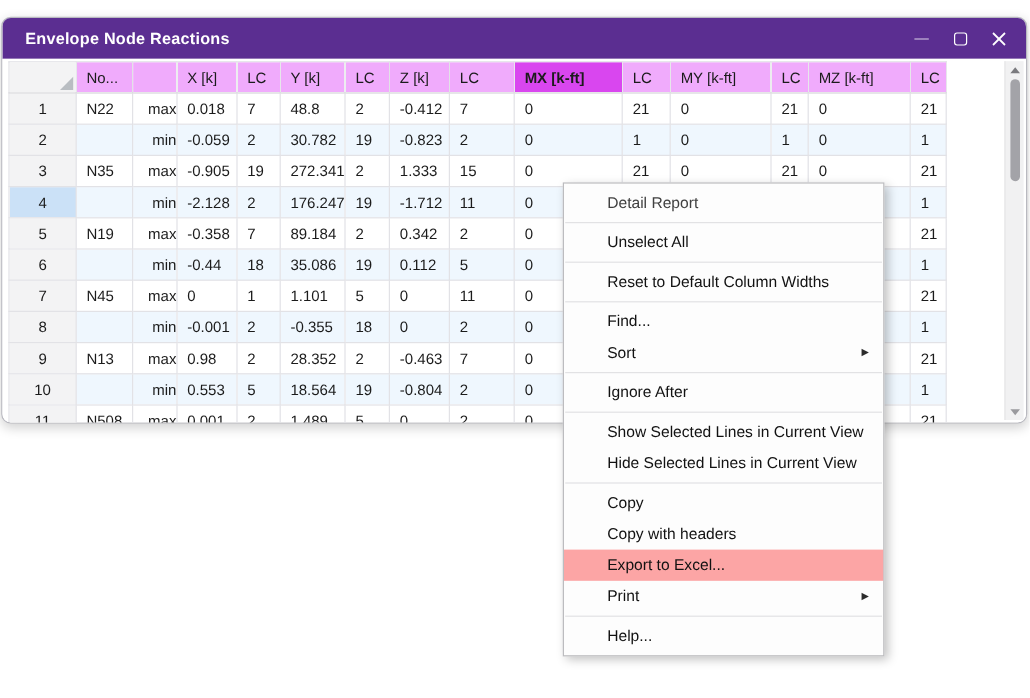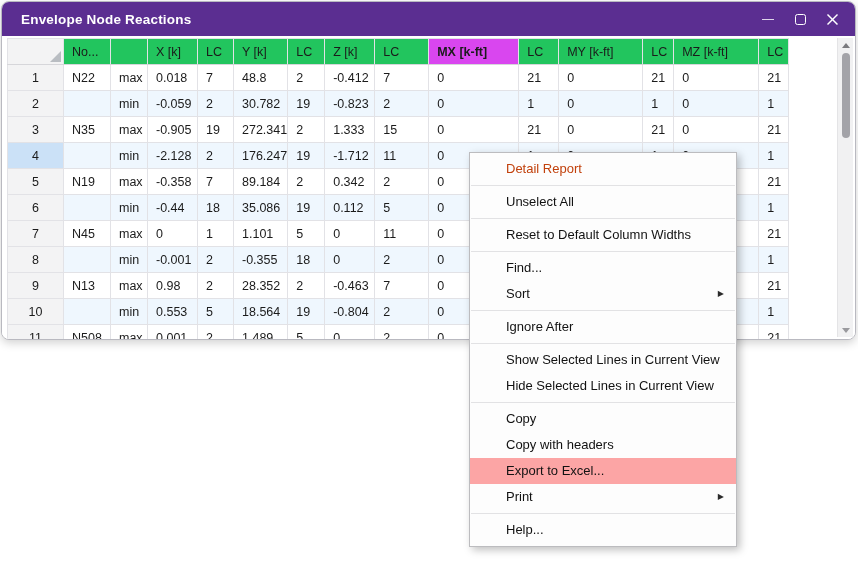--- a/index.html
+++ b/index.html
@@ -1,51 +1,51 @@
 <!DOCTYPE html>
 <html><head>
 <meta charset="utf-8">
 <style>
   * { box-sizing: border-box; margin: 0; padding: 0; }
   html, body { width: 858px; height: 582px; background: #ffffff; overflow: hidden;
     font-family: "Liberation Sans", sans-serif; position: relative; }
 
   
   .window {
-    position: absolute; left: 1px; top: 1px; width: 855px; height: 339px;
+    position: absolute; left: 1px; top: 14px; width: 855px; height: 339px;
     background: #ffffff; border: 1px solid #b9b9c0; border-radius: 8px;
     box-shadow: 0 3px 10px rgba(0,0,0,0.18); overflow: hidden;
   }
   .titlebar {
     height: 34px; background: #5b2e91; display: flex; align-items: center;
     padding: 0 10px 0 19px; color: #ffffff;
   }
   .title { font-size: 13.5px; font-weight: bold; letter-spacing: 0.2px; flex: 1; }
   .controls { display: flex; align-items: center; gap: 6px; }
   .ctrl { width: 26px; height: 26px; display: flex; align-items: center; justify-content: center; cursor: default; }
   .min-glyph { width: 12px; height: 0; border-top: 1.6px solid rgba(255,255,255,0.8); display: block; }
   .max-glyph { width: 11px; height: 11px; border: 1.5px solid #ffffff; border-radius: 2.5px; display: block; }
   .x-glyph { display: block; }
 
   
   .table-area { position: relative; height: 303px; background: #ffffff; padding: 2px 0 0 5px; }
   table { border-collapse: collapse; table-layout: fixed; font-size: 12.5px; color: #1b1b1b; }
   th, td { border: 1px solid #e2e2e6; height: 26px; padding: 0 0 0 8px;
     text-align: left; font-weight: normal; white-space: nowrap; overflow: hidden; }
-  thead th { background: #22c55e; border-bottom: 1px solid #d6d6da; position: relative; }
+  thead th { background: #f0abfc; border-bottom: 1px solid #d6d6da; position: relative; }
   th.corner { background: #f3f3f4; }
   th.hl { background: #d946ef; font-weight: bold; }
   .tri { position: absolute; right: 2px; bottom: 2px; width: 0; height: 0;
     border-left: 11px solid transparent; border-bottom: 11px solid #b9bdc2; display: block; }
   td.rownum { background: #f3f3f4; text-align: center; padding: 0; }
   td.rownum.sel { background: #cbe1f7; }
   tr.alt td { background: #eff7fe; }
   tr.alt td.rownum { background: #f3f3f4; }
   tr.alt td.rownum.sel { background: #cbe1f7; }
-  .col0{width:56px;} .col1{width:47px;} .col2{width:37px;} .col3{width:50px;}
+  .col0{width:56px;} .col1{width:47px;} .col2{width:37px;text-align:right;} .col3{width:50px;}
   .col4{width:36px;} .col5{width:50px;} .col6{width:37px;} .col7{width:50px;}
   .col8{width:54px;} .col9{width:90px;} .col10{width:40px;} .col11{width:84px;}
   .col12{width:31px;} .col13{width:85px;} .col14{width:30px;}
 
   
   .vscroll { position: absolute; top: 2px; right: 2px; width: 16px; height: 299px;
     background: #f1f1f2; border-left: 1px solid #e4e4e6; }
   .varrow { position: absolute; left: 0; width: 16px; height: 14px;
     display: flex; align-items: center; justify-content: center; }
   .varrow.up { top: 0; } .varrow.down { bottom: 0; }
@@ -60,21 +60,21 @@
   .context-menu {
     position: absolute; left: 469px; top: 152px; width: 268px;
     background: #fdfdfd; border: 1px solid #bcbcbf;
     box-shadow: 3px 3px 8px rgba(0,0,0,0.25);
     padding: 3px 0; z-index: 50; font-size: 13px; color: #121212;
   }
   .ctx-item { height: 26px; line-height: 26px; padding: 0 12px 0 36px;
     display: flex; align-items: center; cursor: default; }
   .ctx-item .ctx-label { flex: 1; white-space: nowrap; }
   .ctx-item.hover { background: #fca5a5; }
-  .ctx-item.disabled { color: #c2410c; align-items: center; }
+  .ctx-item.disabled { color: #404040; align-items: center; }
   .ctx-arrow { font-size: 8px; color: #2b2b2b; margin-left: 8px; }
   .ctx-sep { height: 1px; background: #e2e2e4; margin: 3px 1px; }
 </style>
 </head>
 <body>
 
 <div class="window">
   <div class="titlebar">
     <span class="title">Envelope Node Reactions</span>
     <div class="controls">

